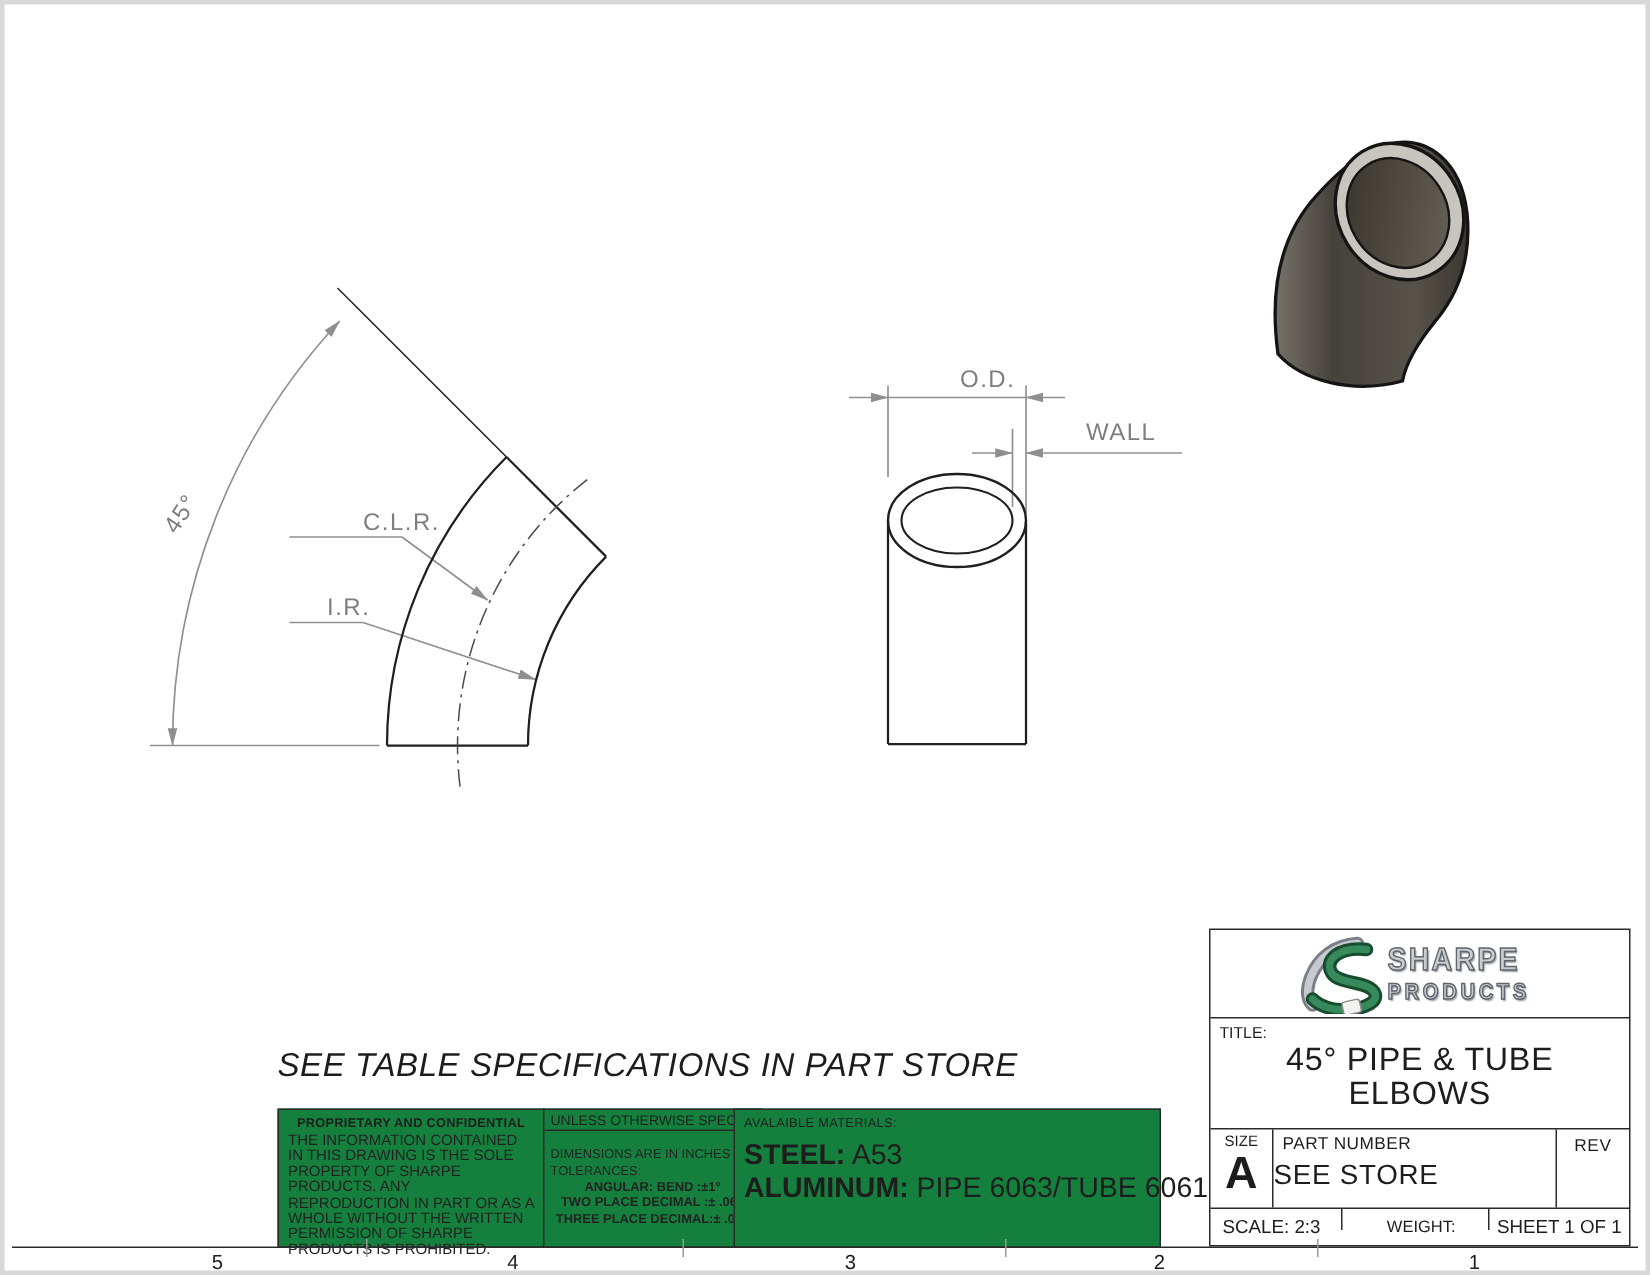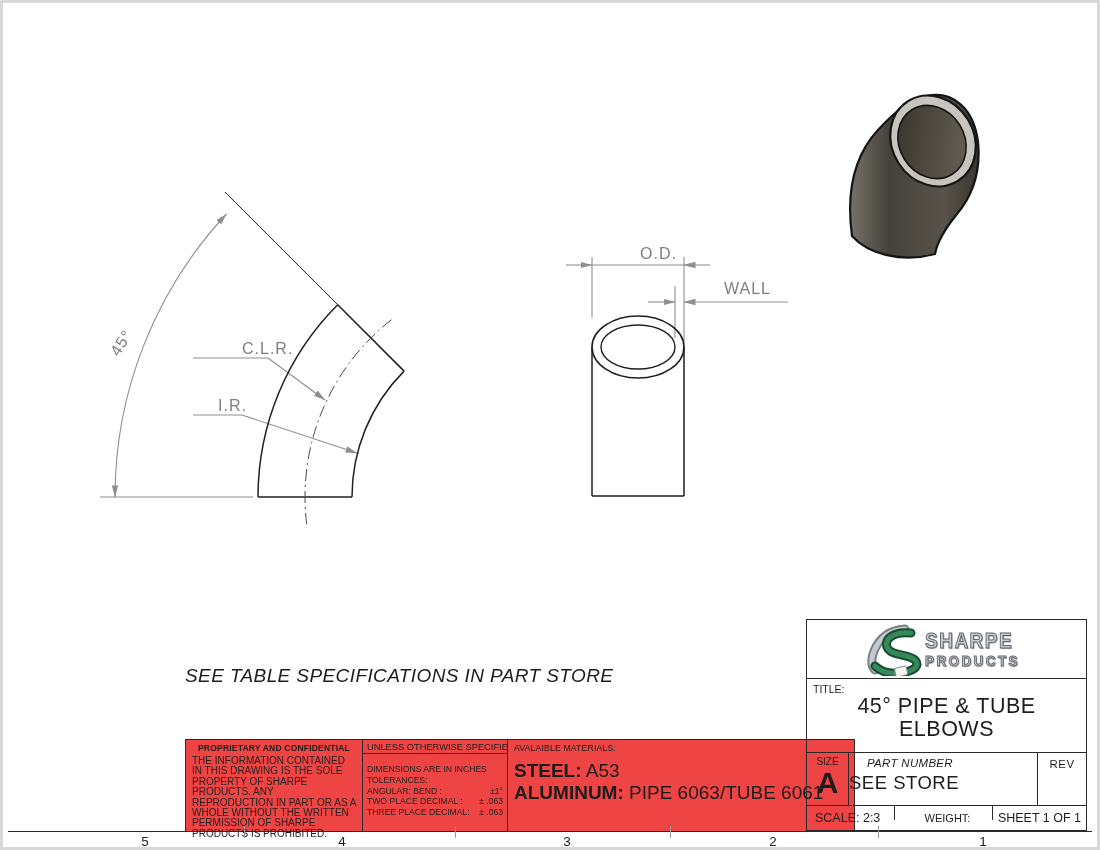--- a/index.html
+++ b/index.html
@@ -10,48 +10,48 @@
   .zone-num{top:834px;font-size:13.5px;color:#1d1d1d;transform:translateX(-50%);}
   .zone-tick{top:826px;width:1px;height:12px;background:#9a9a9a;}
   
   .dlab{color:#7e7e7e;font-size:16px;letter-spacing:1px;white-space:nowrap;}
   #angle-lab{left:108px;top:334px;transform:rotate(-57deg);}
   #clr-lab{left:194px;top:340px;margin-left:48px;}
   #ir-lab{left:194px;top:397px;margin-left:24px;}
   #od-lab{left:640px;top:245px;}
   #wall-lab{left:724px;top:280px;}
   
-  #note{left:185px;top:666px;font-style:italic;font-size:19px;line-height:20px;letter-spacing:.4px;color:#1c1c1c;white-space:nowrap;}
-  
-  .blk{border:1px solid #2a2a2a;box-sizing:border-box;background:#ef4444;}
+  #note{left:185px;top:700px;font-style:italic;font-size:22px;line-height:20px;letter-spacing:.4px;color:#1c1c1c;white-space:nowrap;}
+  
+  .blk{border:1px solid #2a2a2a;box-sizing:border-box;background:#15803d;}
   #prop-blk{left:185px;top:739px;width:178px;height:93px;padding:3px 6px;}
   #prop-blk .t{font-size:8.5px;font-weight:bold;text-align:center;margin-bottom:3px;letter-spacing:.2px;}
   #prop-blk .b{font-size:10px;line-height:10.4px;color:#222;}
   #tol-blk{left:362px;top:739px;width:146px;height:93px;}
   #tol-blk .hdr{font-size:9.3px;padding:2px 3px 1px 4px;border-bottom:1px solid #2a2a2a;white-space:nowrap;}
   #tol-blk .bd{padding:10px 4px 0 4px;font-size:8.6px;line-height:10.8px;color:#222;}
-  .tol-row{display:flex;justify-content:space-between;}
-  #mat-blk{left:507px;top:739px;width:348px;height:93px;}
+  .tol-row{display:flex;justify-content:center;font-weight:bold;}
+  #mat-blk{left:489px;top:739px;width:285px;height:93px;}
   #mat-blk .hdr{font-size:8.6px;padding:3px 0 0 6px;letter-spacing:.2px;}
   #mat-blk .bd{padding:7px 0 0 6px;font-size:19px;line-height:22.3px;white-space:nowrap;}
   #mat-blk .bd b{font-weight:bold;}
   
   #tb{left:806px;top:619px;width:281px;height:212px;border:1px solid #2a2a2a;box-sizing:border-box;}
   #tb .row{box-sizing:border-box;position:relative;}
   #tb-logo{height:58px;}
   #tb-title{height:74px;border-top:1px solid #2a2a2a;}
   #tb-title .lbl{position:absolute;top:4px;left:6px;font-size:10.5px;}
   #tb-title .big{margin-top:16px;text-align:center;font-size:21.5px;line-height:23px;letter-spacing:.5px;}
   #tb-r3{height:53px;border-top:1px solid #2a2a2a;display:flex;}
   #tb-r3 .cell{box-sizing:border-box;position:relative;}
   #size-cell{width:41px;text-align:center;}
   #size-cell .lbl{font-size:10px;margin-top:3px;}
   #size-cell .val{font-size:30px;font-weight:bold;line-height:32px;}
   #pn-cell{flex:1;border-left:1px solid #2a2a2a;border-right:1px solid #2a2a2a;}
-  #pn-cell .lbl{position:absolute;top:4px;left:18px;font-size:11.5px;letter-spacing:.3px;font-style:italic;}
+  #pn-cell .lbl{position:absolute;top:4px;left:6px;font-size:11.5px;letter-spacing:.3px;}
   #pn-cell .val{text-align:left;margin-top:19px;font-size:18.5px;letter-spacing:.5px;}
   #rev-cell{width:48px;text-align:center;}
   #rev-cell .lbl{font-size:11.5px;margin-top:5px;letter-spacing:.5px;}
   #tb-r4{height:15px;border-top:1px solid #2a2a2a;display:flex;font-size:12.5px;}
   #tb-r4 .cell{box-sizing:border-box;line-height:24px;white-space:nowrap;}
   #scale-cell{width:87px;padding-left:8px;}
   #weight-cell{flex:1;border-left:1px solid #2a2a2a;border-right:1px solid #2a2a2a;padding-left:8px;font-size:11px;text-align:center;}
   #sheet-cell{width:93px;text-align:center;}
   
   #logo-mark{position:absolute;left:40px;top:4px;}

